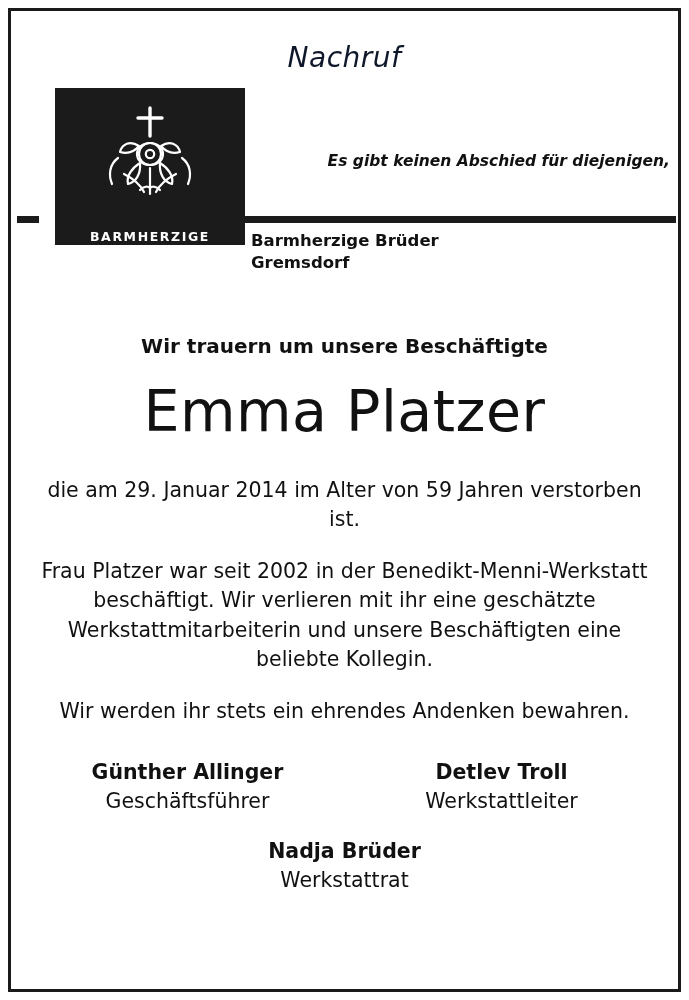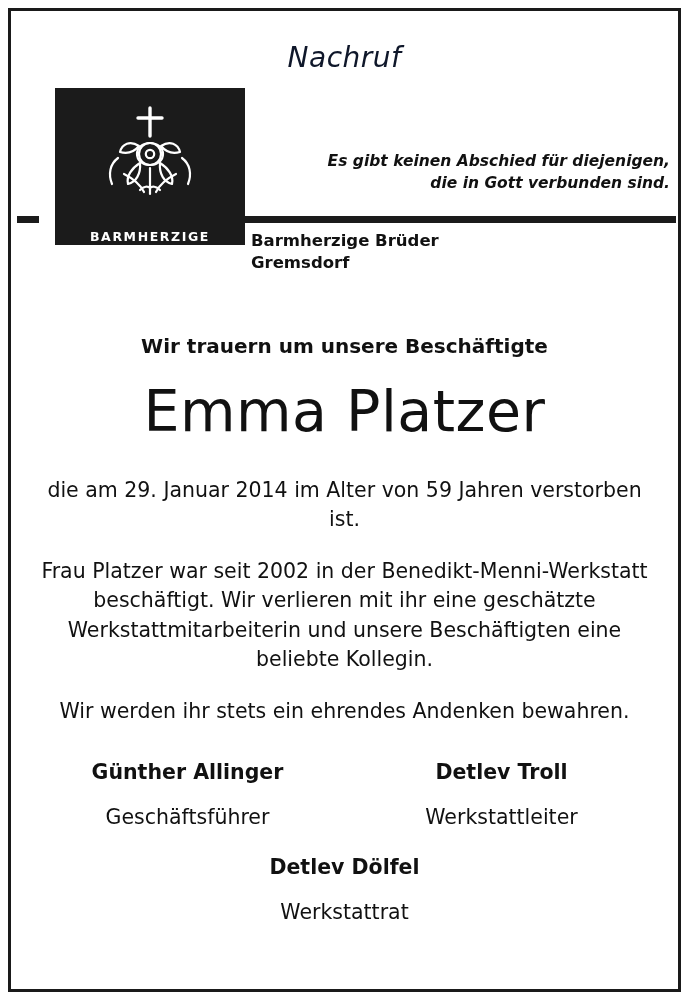--- a/index.html
+++ b/index.html
@@ -174,21 +174,21 @@
     width: 300px;
     text-align: center;
   }
   .sig-name {
     font-weight: bold;
     font-size: 20.5px;
     color: #111;
   }
   .sig-role {
     font-size: 20.5px;
-    margin-top: 21px;
+    margin-top: 5px;
     color: #111;
   }
   .sig-single {
     margin-top: 26px;
     text-align: center;
   }
 </style>
 </head>
 <body>
 
@@ -230,21 +230,20 @@
         </div>
         <div class="logo-rule"></div>
         <div class="logo-text">
           <div>BARMHERZIGE</div>
           <div>BRÜDER</div>
         </div>
       </div>
 
       <div class="motto">
         <div>Es gibt keinen Abschied für diejenigen,</div>
-        <div>die in Gott verbunden sind.</div>
       </div>
 
       <div class="rule-row">
         <div class="rule-left"></div>
         <div class="rule-right"></div>
       </div>
 
       <div class="org-name">
         <div>Barmherzige Brüder</div>
         <div>Gremsdorf</div>
@@ -265,18 +264,18 @@
         <div class="sig-name">Günther Allinger</div>
         <div class="sig-role">Geschäftsführer</div>
       </div>
       <div class="sig-col">
         <div class="sig-name">Detlev Troll</div>
         <div class="sig-role">Werkstattleiter</div>
       </div>
     </div>
 
     <div class="sig-single">
-      <div class="sig-name">Detlev Dölfel</div>
+      <div class="sig-name">Nadja Brüder</div>
       <div class="sig-role">Werkstattrat</div>
     </div>
 
   </div>
 </div>
 
 </body></html>

